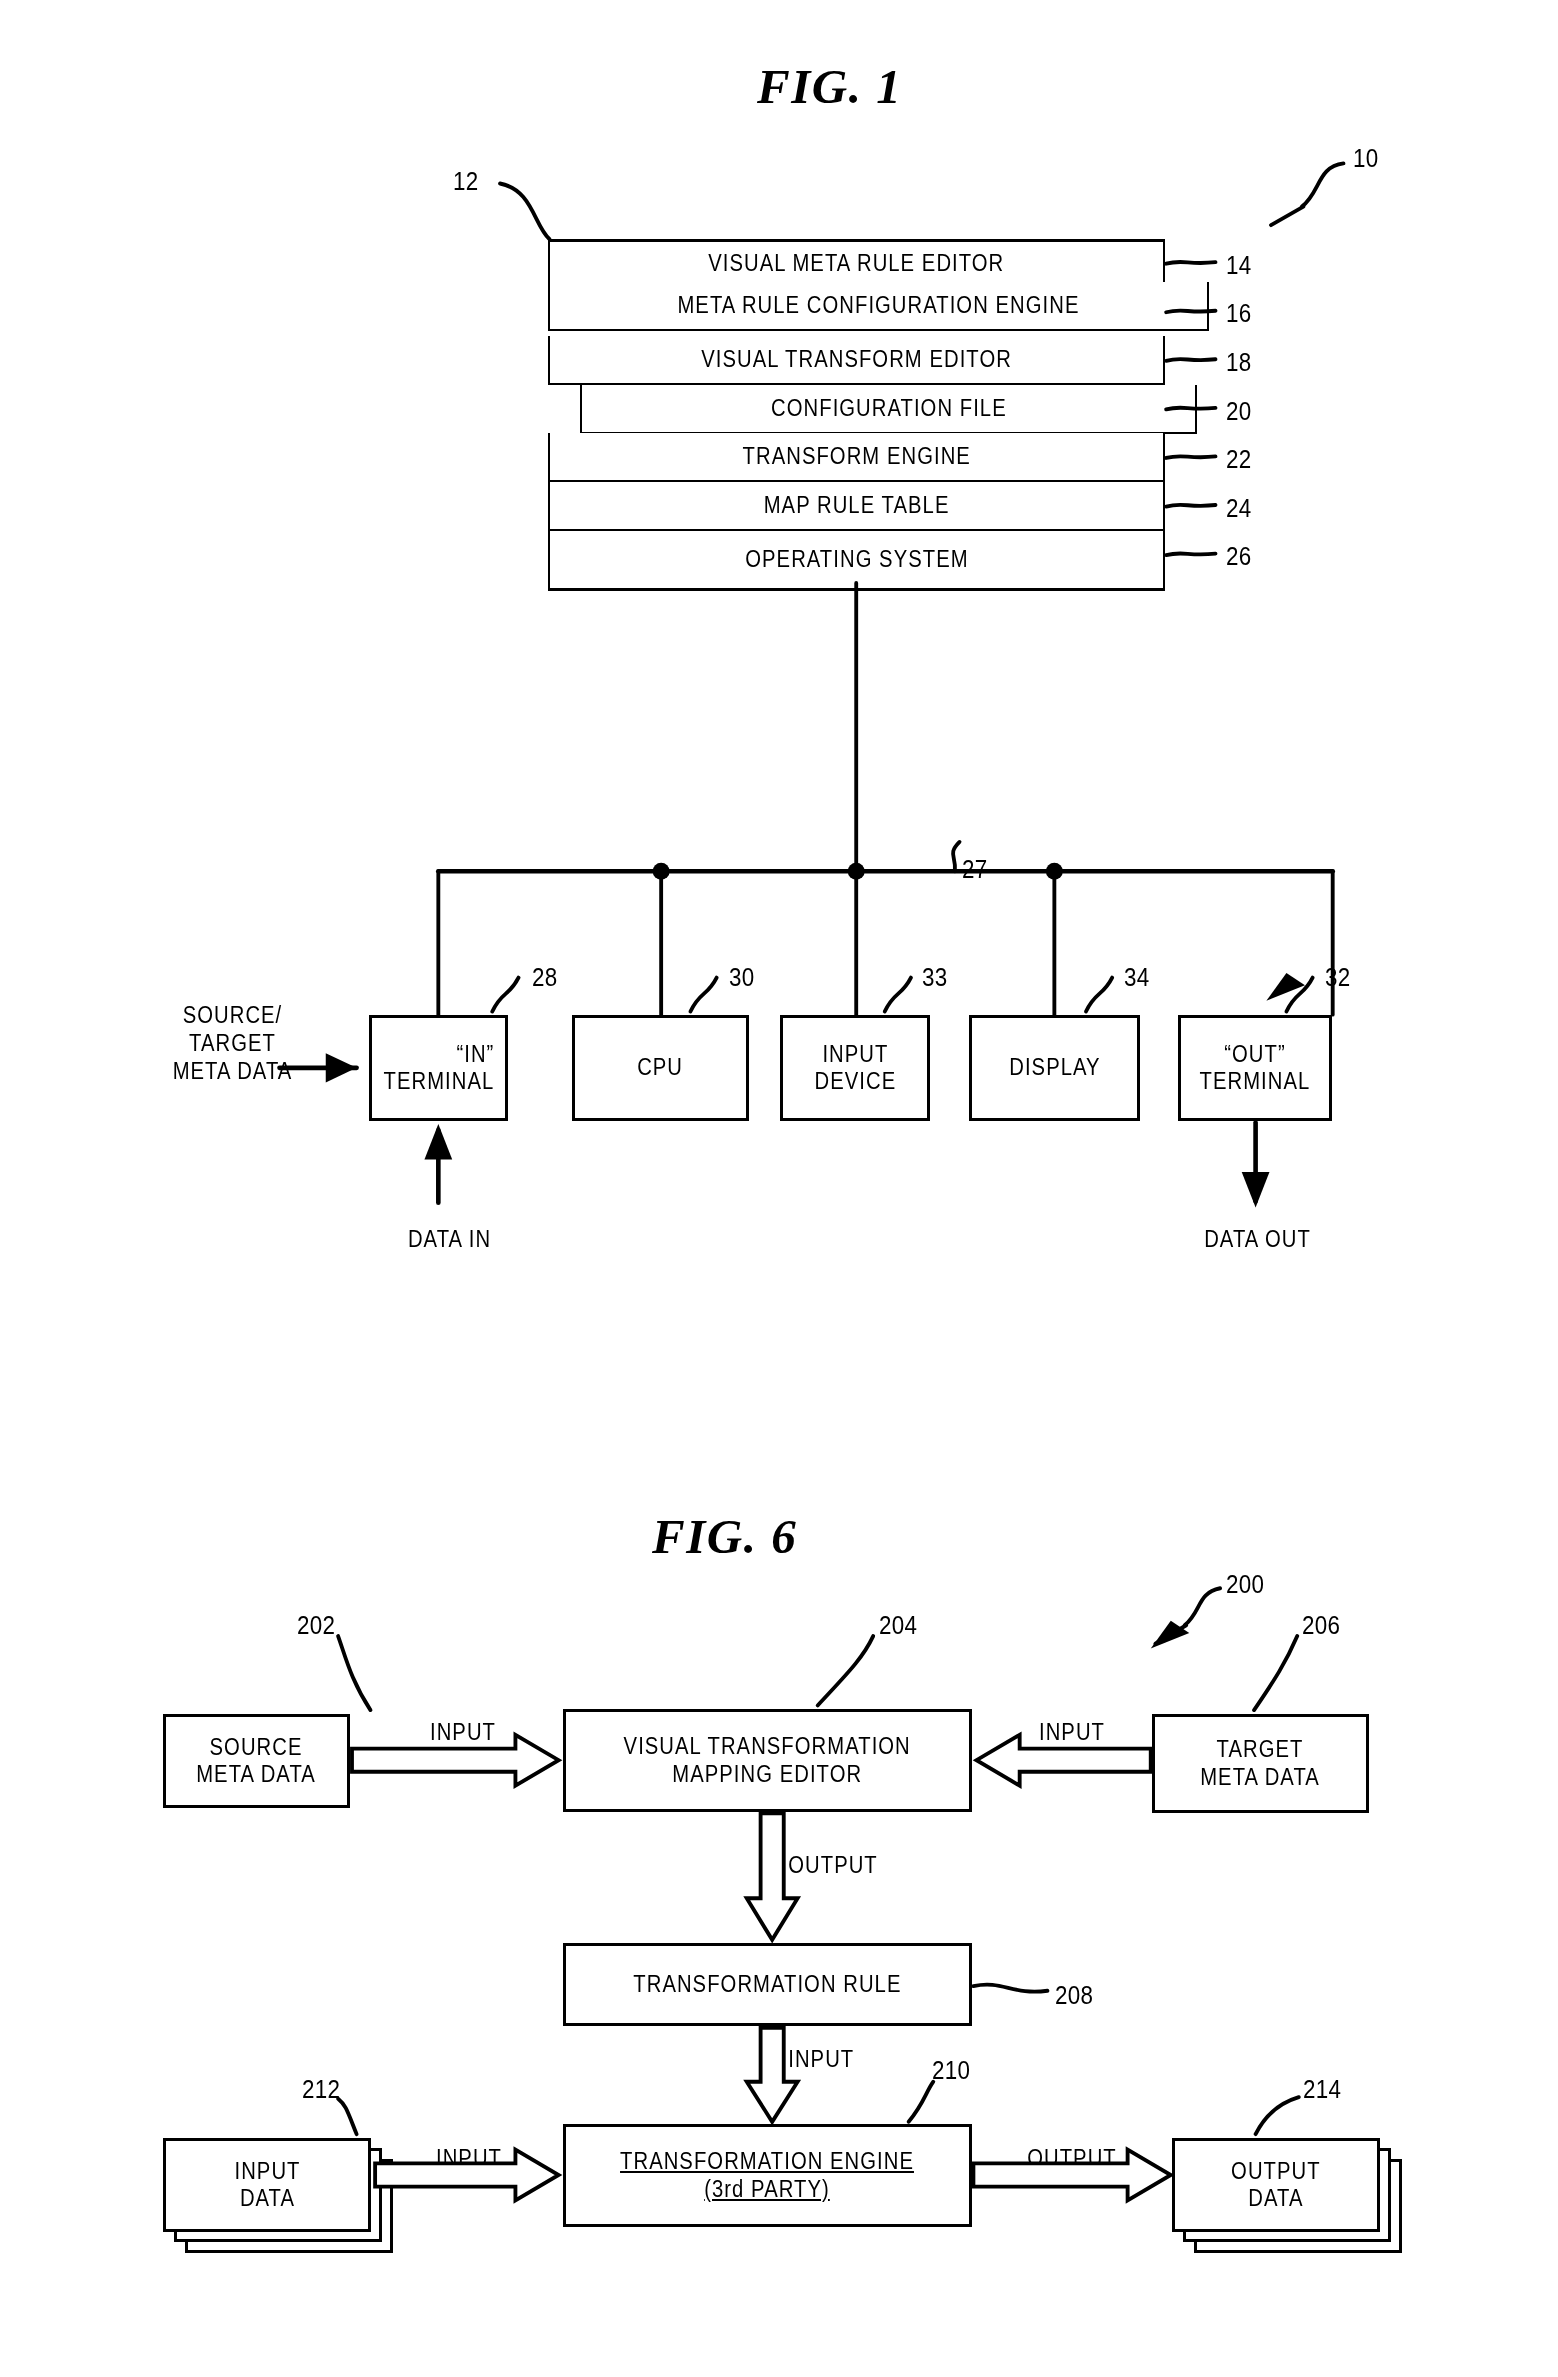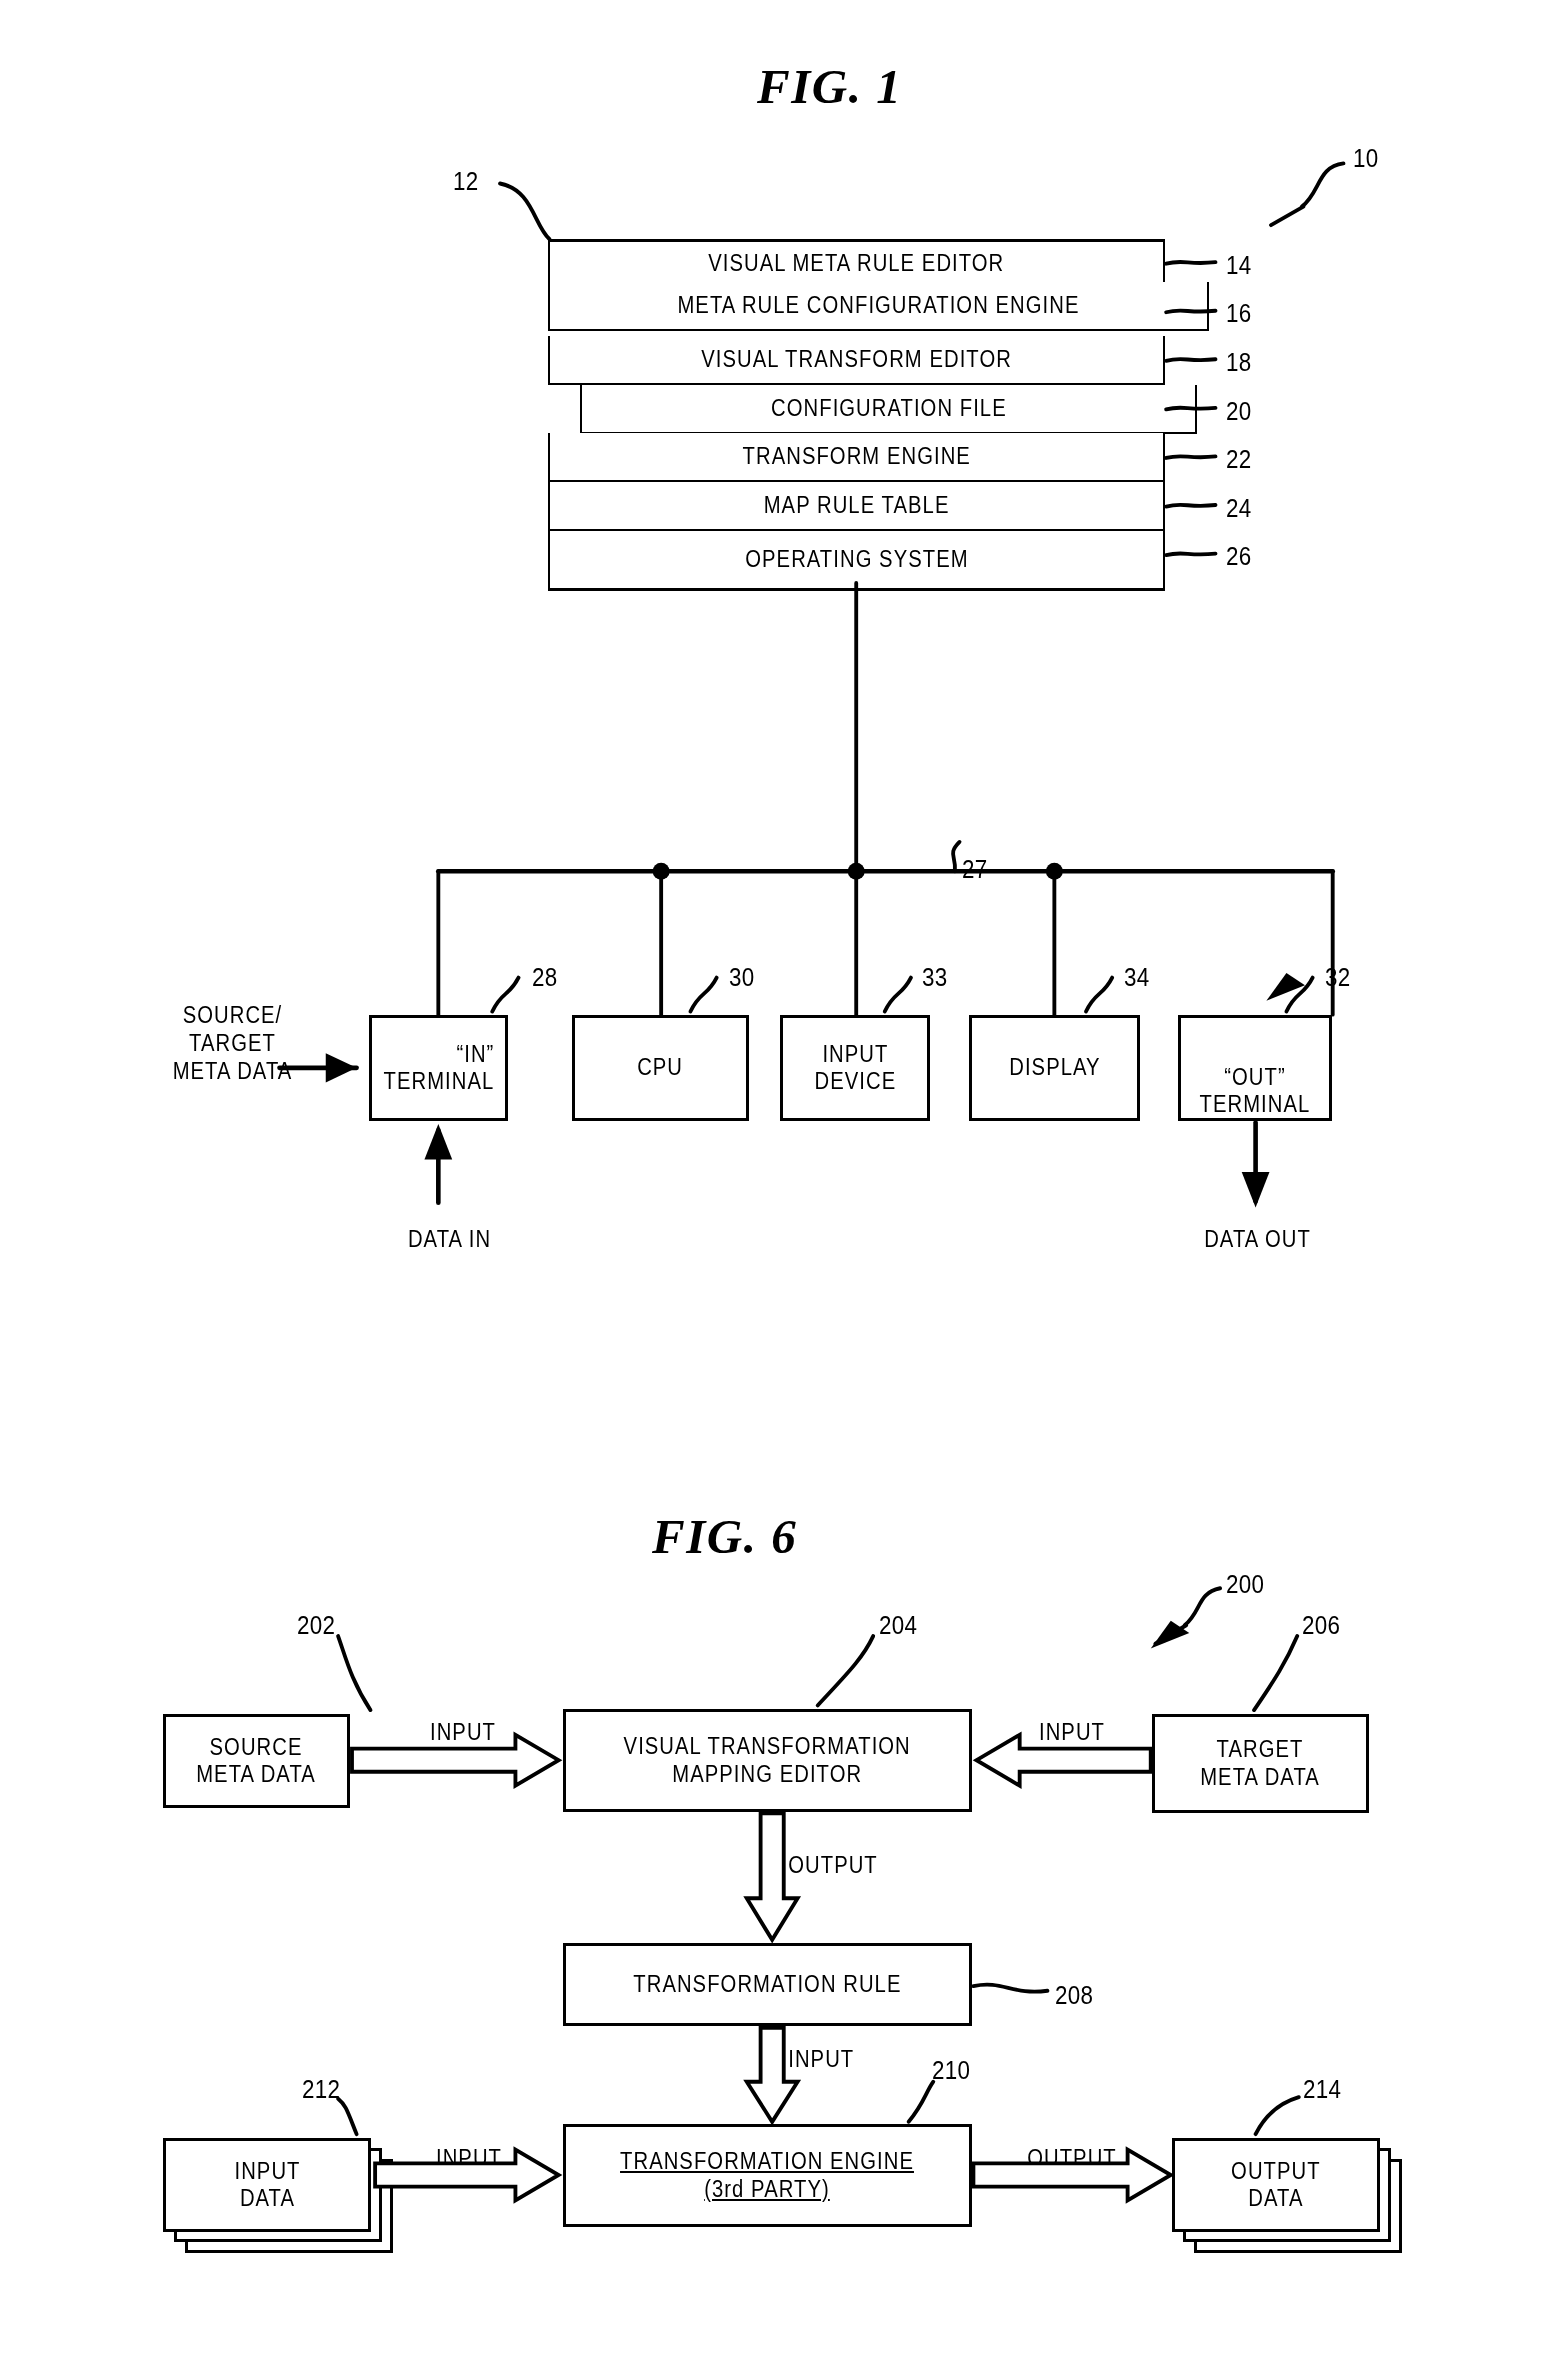--- a/index.html
+++ b/index.html
@@ -109,21 +109,21 @@
 <div class="box" style="left:572px;top:1015px;width:177px;height:106px;">
   <span class="lbl">CPU</span>
 </div>
 <div class="box" style="left:780px;top:1015px;width:150px;height:106px;">
   <span class="lbl">INPUT
 DEVICE</span>
 </div>
 <div class="box" style="left:969px;top:1015px;width:171px;height:106px;">
   <span class="lbl">DISPLAY</span>
 </div>
-<div class="box" style="left:1178px;top:1015px;width:154px;height:106px;align-items:flex-end;">
+<div class="box" style="left:1178px;top:1015px;width:154px;height:106px;">
   <span class="lbl">“OUT”
 TERMINAL</span>
 </div>
 
 <div class="txt" style="left:117px;top:1001px;width:231px;">SOURCE/
 TARGET
 META DATA</div>
 <div class="txt" style="left:349px;top:1225px;width:201px;">DATA IN</div>
 <div class="txt" style="left:1157px;top:1225px;width:201px;">DATA OUT</div>
 

